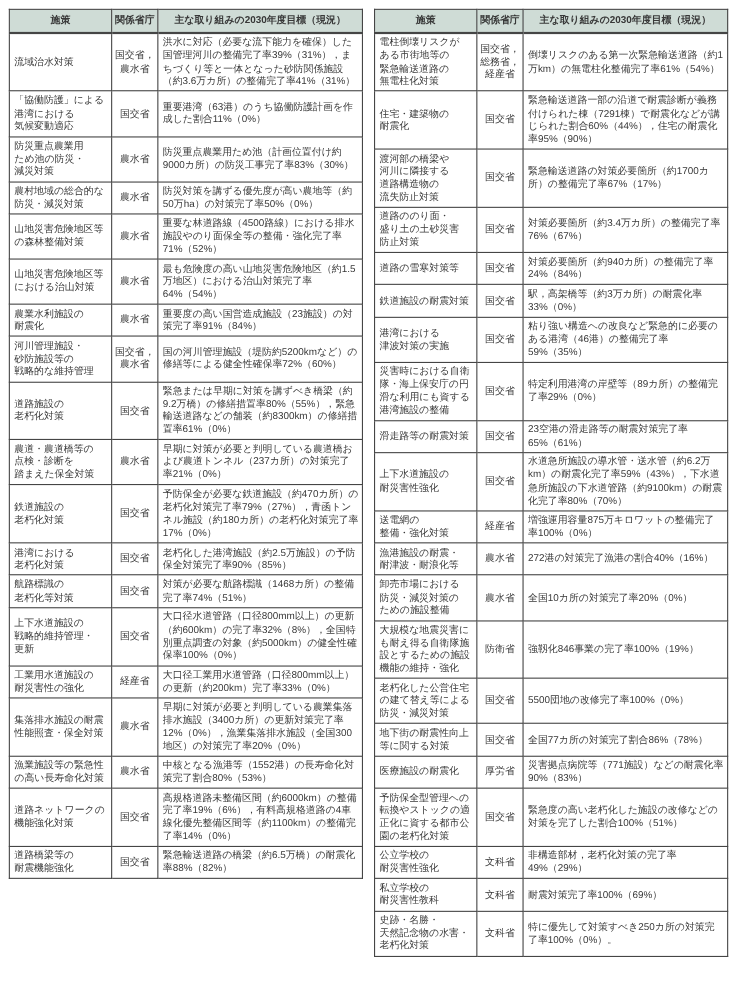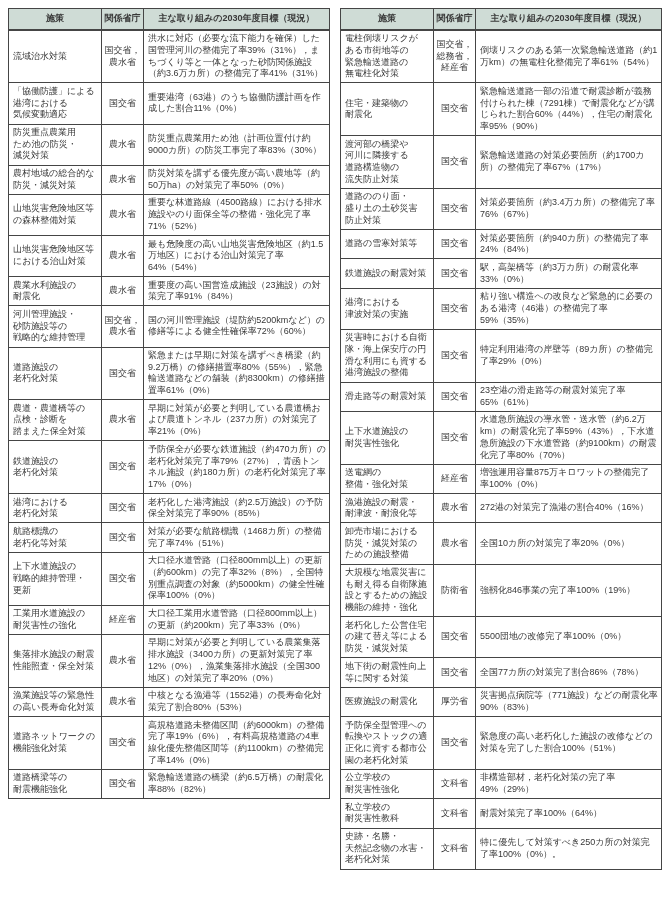--- a/index.html
+++ b/index.html
@@ -325,21 +325,21 @@
           <tr>
             <td class="cell-measure">公立学校の
 耐災害性強化</td>
             <td class="cell-ministry">文科省</td>
             <td class="cell-target">非構造部材，老朽化対策の完了率49%（29%）</td>
           </tr>
           <tr>
             <td class="cell-measure">私立学校の
 耐災害性教科</td>
             <td class="cell-ministry">文科省</td>
-            <td class="cell-target">耐震対策完了率100%（64%）</td>
+            <td class="cell-target">耐震対策完了率100%（69%）</td>
           </tr>
           <tr>
             <td class="cell-measure">史跡・名勝・
 天然記念物の水害・
 老朽化対策</td>
             <td class="cell-ministry">文科省</td>
             <td class="cell-target">特に優先して対策すべき250カ所の対策完了率100%（0%）。</td>
           </tr>
         </tbody>
     </table>

